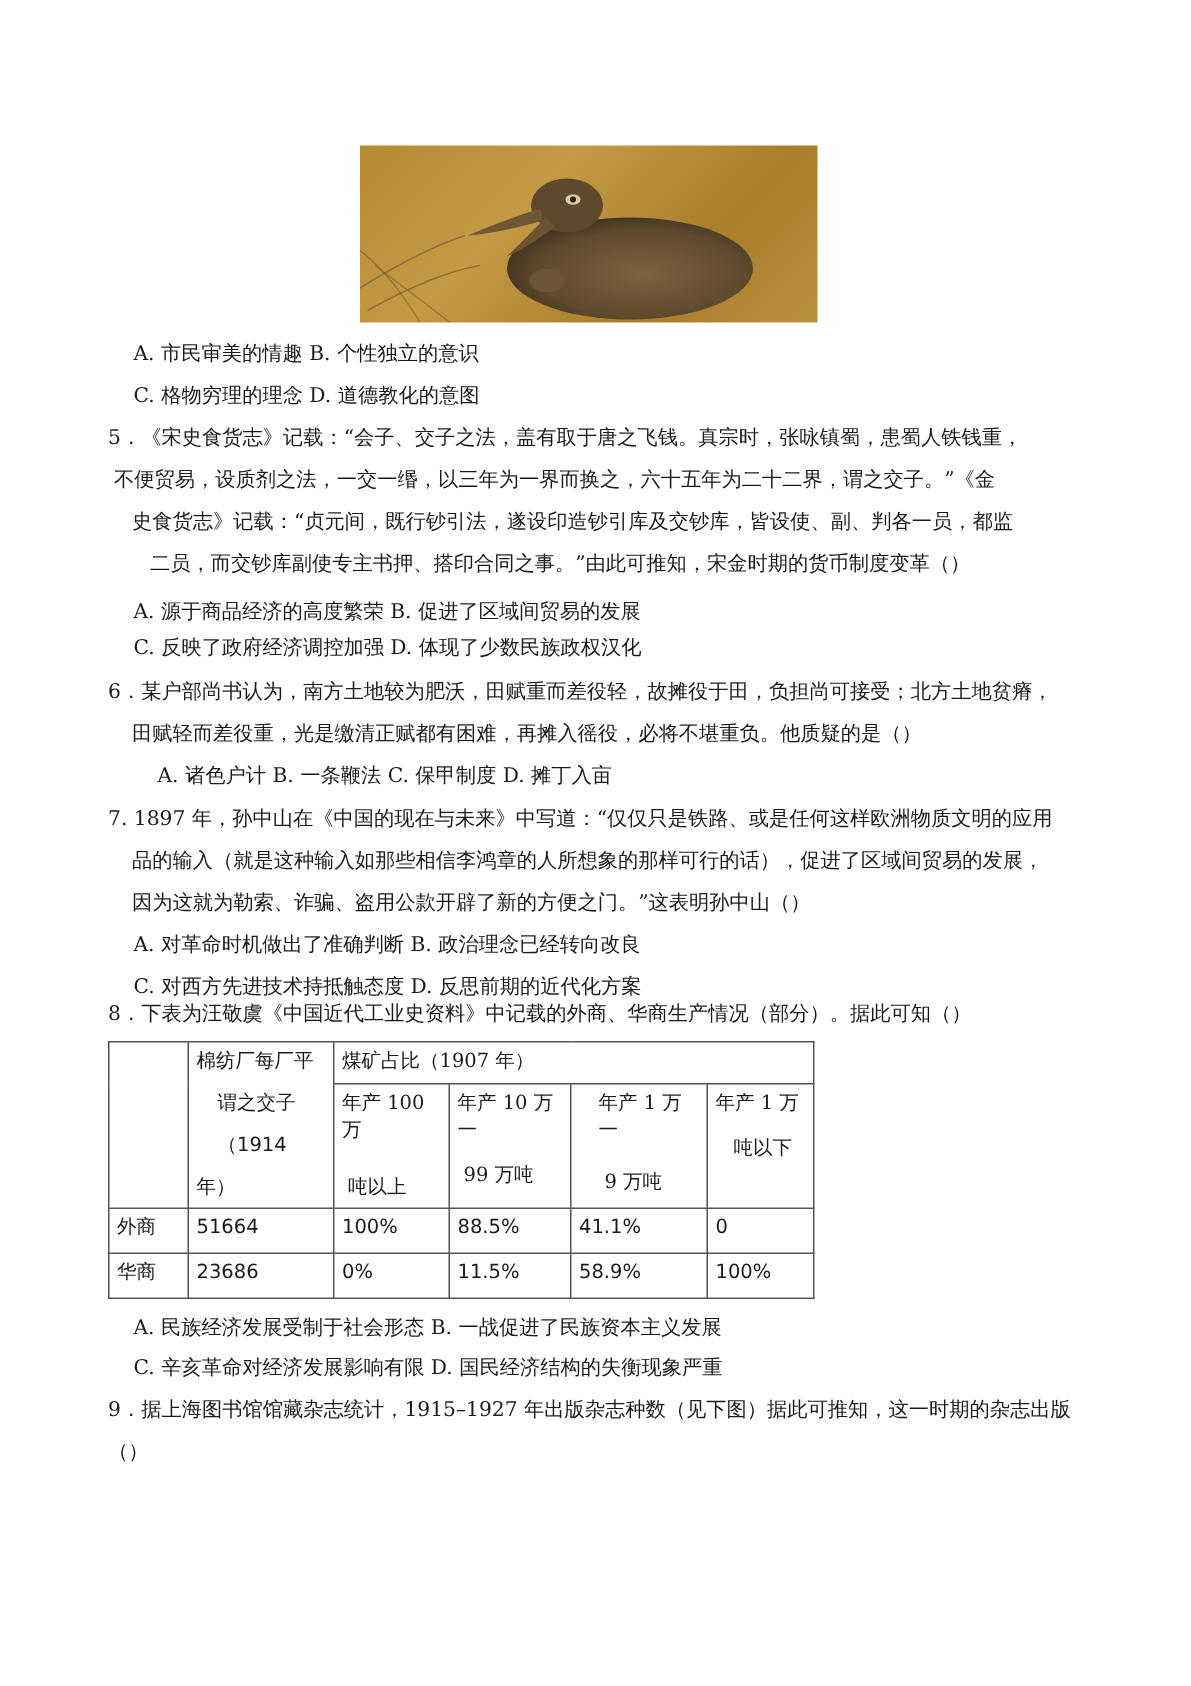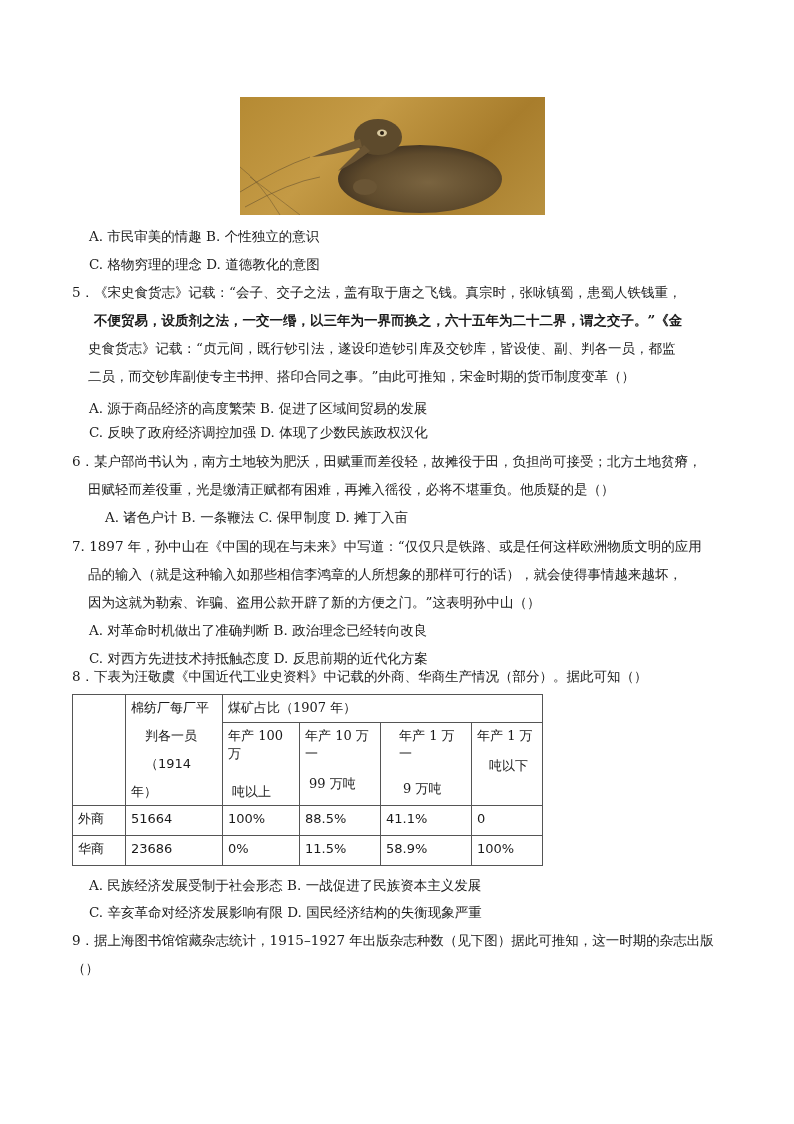--- a/index.html
+++ b/index.html
@@ -45,45 +45,45 @@
     <circle cx="142" cy="36" r="2" fill="#2a1f14"></circle>
 
     <ellipse cx="125" cy="90" rx="12" ry="8" fill="#6a5535"></ellipse>
   </svg>
 </div>
 
 <div class="abs opt" style="left:89px; top:227px;">A. 市民审美的情趣 B. 个性独立的意识</div>
 <div class="abs opt" style="left:89px; top:255px;">C. 格物穷理的理念 D. 道德教化的意图</div>
 
 <div class="abs" style="left:72px; top:283px;">5．《宋史食货志》记载：“会子、交子之法，盖有取于唐之飞钱。真宗时，张咏镇蜀，患蜀人铁钱重，</div>
-<div class="abs" style="left:94px; top:311px;font-weight:bold;">不便贸易，设质剂之法，一交一缗，以三年为一界而换之，六十五年为二十二界，谓之交子。”《金</div>
+<div class="abs" style="left:76px; top:311px;">不便贸易，设质剂之法，一交一缗，以三年为一界而换之，六十五年为二十二界，谓之交子。”《金</div>
 <div class="abs" style="left:88px; top:339px;">史食货志》记载：“贞元间，既行钞引法，遂设印造钞引库及交钞库，皆设使、副、判各一员，都监</div>
-<div class="abs" style="left:88px; top:367px;">二员，而交钞库副使专主书押、搭印合同之事。”由此可推知，宋金时期的货币制度变革（）</div>
+<div class="abs" style="left:100px; top:367px;">二员，而交钞库副使专主书押、搭印合同之事。”由此可推知，宋金时期的货币制度变革（）</div>
 <div class="abs opt" style="left:89px; top:399px;">A. 源于商品经济的高度繁荣 B. 促进了区域间贸易的发展</div>
 <div class="abs opt" style="left:89px; top:423px;">C. 反映了政府经济调控加强 D. 体现了少数民族政权汉化</div>
 
 <div class="abs" style="left:72px; top:452px;">6．某户部尚书认为，南方土地较为肥沃，田赋重而差役轻，故摊役于田，负担尚可接受；北方土地贫瘠，</div>
 <div class="abs" style="left:88px; top:480px;">田赋轻而差役重，光是缴清正赋都有困难，再摊入徭役，必将不堪重负。他质疑的是（）</div>
 <div class="abs opt" style="left:89px; top:508px;margin-left:16px;">A. 诸色户计 B. 一条鞭法 C. 保甲制度 D. 摊丁入亩</div>
 
 <div class="abs" style="left:72px; top:537px;">7. 1897 年，孙中山在《中国的现在与未来》中写道：“仅仅只是铁路、或是任何这样欧洲物质文明的应用</div>
-<div class="abs" style="left:88px; top:565px;">品的输入（就是这种输入如那些相信李鸿章的人所想象的那样可行的话），就会使得事情越来越坏，</div>
+<div class="abs" style="left:88px; top:565px;">品的输入（就是这种输入如那些相信李鸿章的人所想象的那样可行的话），促进了区域间贸易的发展，</div>
 <div class="abs" style="left:88px; top:593px;">因为这就为勒索、诈骗、盗用公款开辟了新的方便之门。”这表明孙中山（）</div>
 <div class="abs opt" style="left:89px; top:621px;">A. 对革命时机做出了准确判断 B. 政治理念已经转向改良</div>
 <div class="abs opt" style="left:89px; top:649px;">C. 对西方先进技术持抵触态度 D. 反思前期的近代化方案</div>
 
 <div class="abs" style="left:72px; top:667px;">8．下表为汪敬虞《中国近代工业史资料》中记载的外商、华商生产情况（部分）。据此可知（）</div>
 
 <table class="data">
   <tbody>
       <tr style="height:28px;">
     <td rowspan="2" style="width:42px;"></td>
     <td rowspan="2" style="width:86px; height:82px;">
       <div>棉纺厂每厂平</div>
-      <div style="padding-left:14px; margin-top:10px;">判各一员</div>
+      <div style="padding-left:14px; margin-top:10px;">谓之交子</div>
       <div class="sans" style="padding-left:14px; margin-top:10px;">（1914</div>
       <div style="margin-top:10px;">年）</div>
     </td>
     <td colspan="4">煤矿占比（1907 年）</td>
   </tr>
   <tr>
     <td style="width:66px;">
       <div>年产 100 万</div>
       <div style="margin-top:20px; padding-left:4px;">吨以上</div>
     </td>

